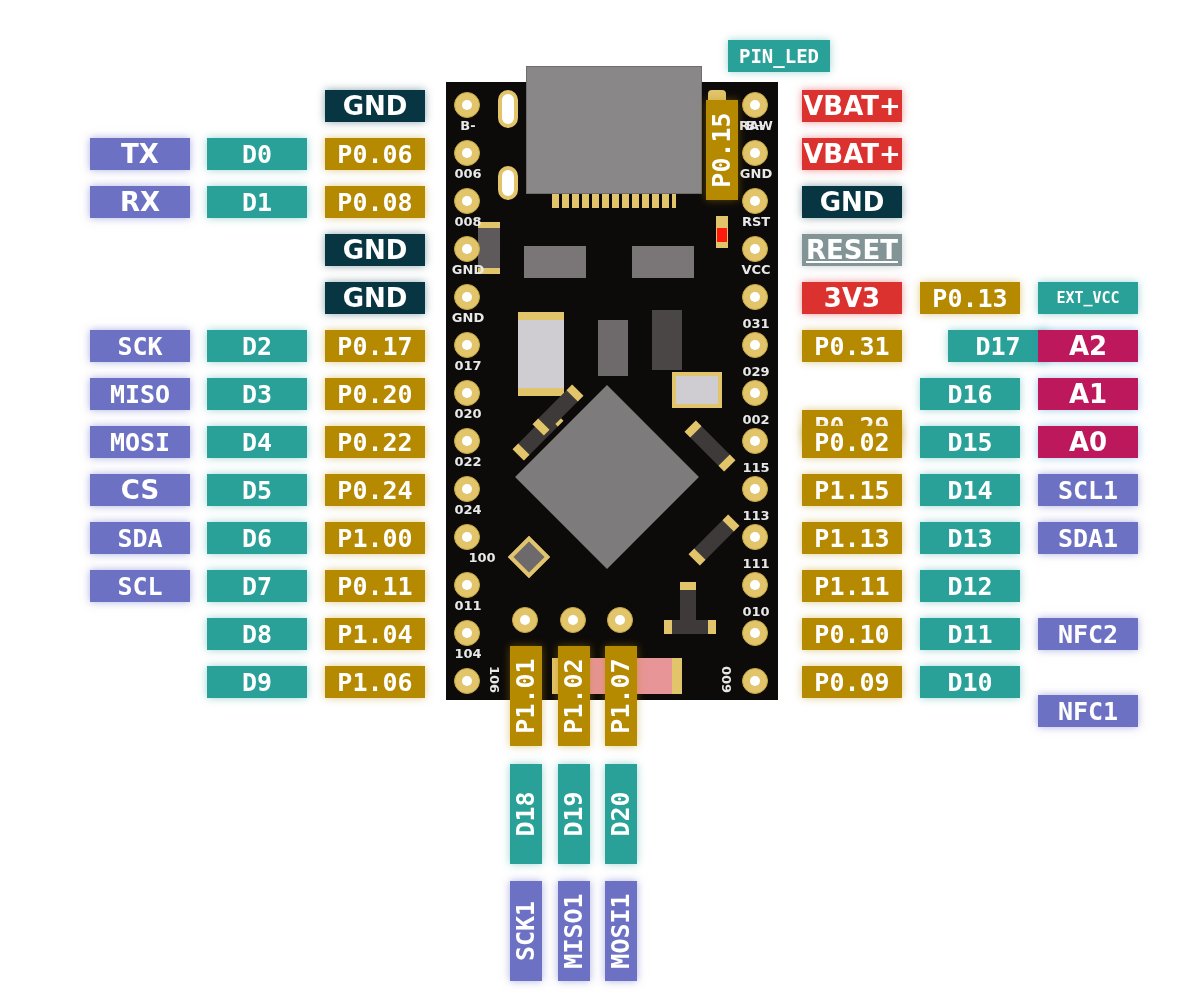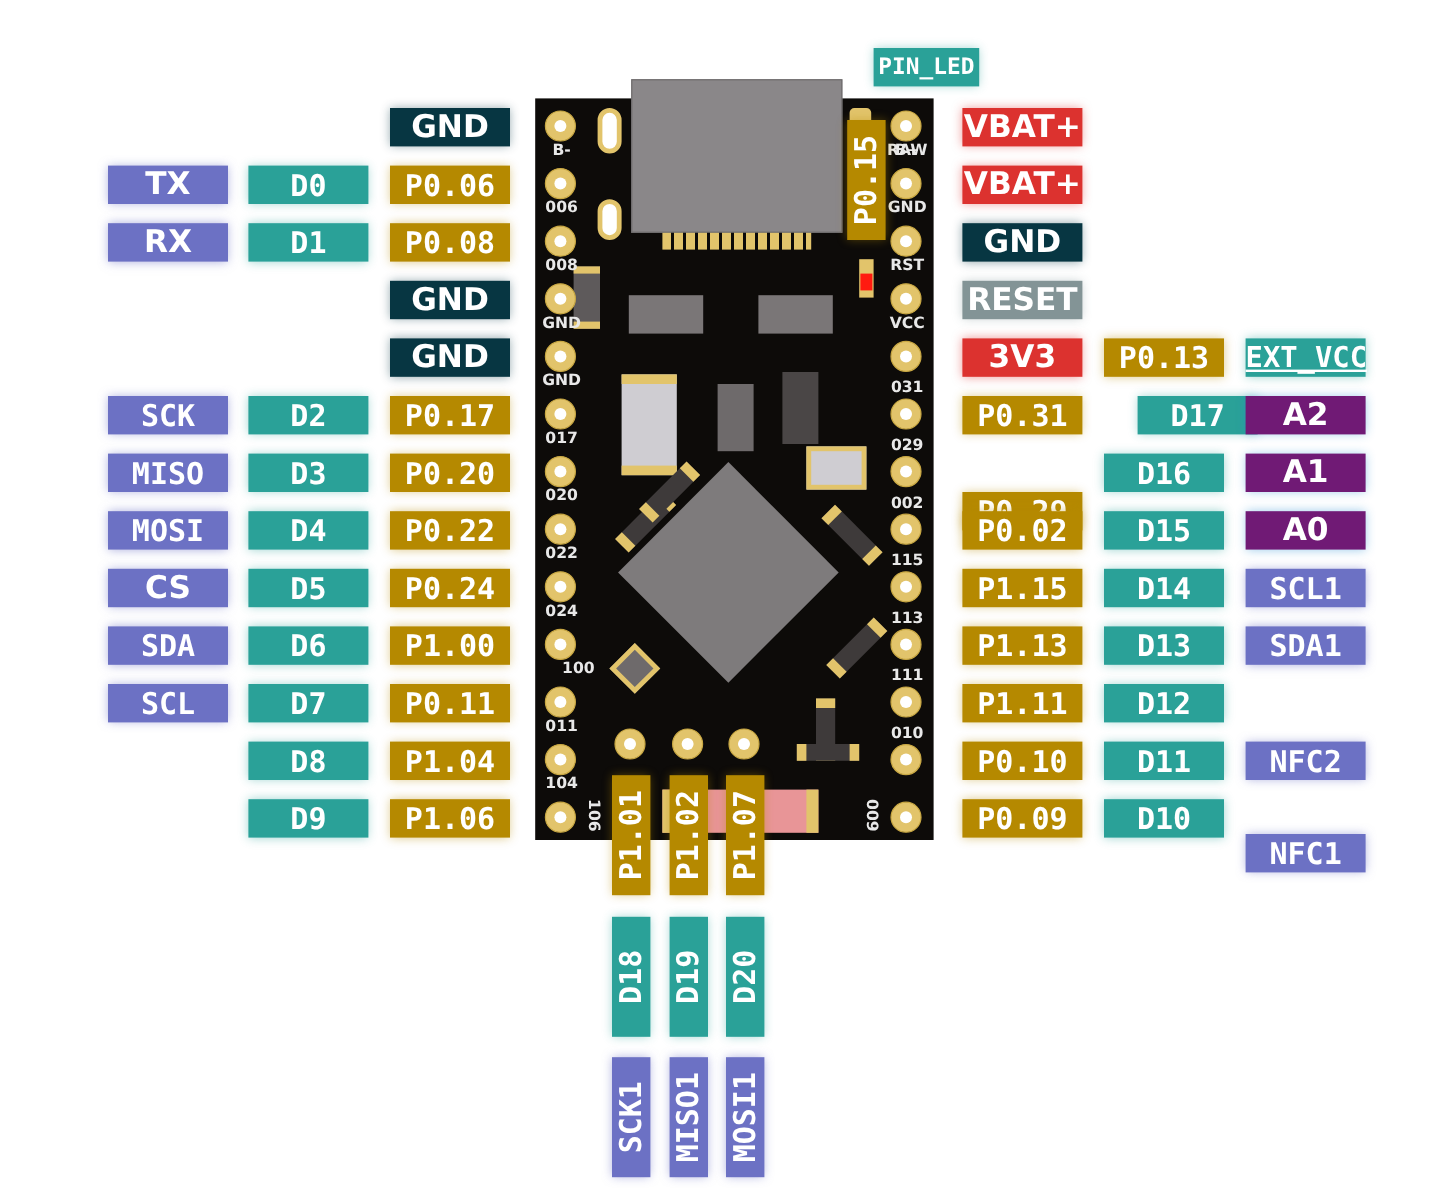--- a/index.html
+++ b/index.html
@@ -7,28 +7,28 @@
   .lbl{position:absolute;width:100px;height:32px;line-height:33px;text-align:center;color:#fff;font-weight:bold;font-size:25px;box-sizing:border-box;white-space:nowrap;}
   .lbl.sans{font-family:"DejaVu Sans","Liberation Sans",sans-serif;font-size:26px;}
   .vlbl{position:absolute;width:32px;height:100px;color:#fff;font-weight:bold;font-size:25px;}
   .vlbl span{position:absolute;left:50%;top:50%;transform:translate(-50%,-50%) rotate(-90deg);white-space:nowrap;line-height:32px;}
   .c-purple{background:#6c71c4;box-shadow:0 0 8px rgba(108,113,196,.55);}
   .c-teal{background:#2aa198;box-shadow:0 0 8px rgba(42,161,152,.45);}
   .c-gold{background:#b58900;box-shadow:0 0 8px rgba(181,137,0,.45);}
   .c-dark{background:#073642;box-shadow:0 0 8px rgba(7,54,66,.45);}
   .c-red{background:#dc322f;box-shadow:0 0 8px rgba(220,50,47,.5);}
   .c-gray{background:#839496;box-shadow:0 0 8px rgba(131,148,150,.45);}
-  .c-blue{background:#701a75;box-shadow:0 0 8px rgba(38,139,210,.45);}
+  .c-blue{background:#be185d;box-shadow:0 0 8px rgba(38,139,210,.45);}
   #board{position:absolute;left:446px;top:82px;width:332px;height:618px;background:#0d0b09;}
   .pad{position:absolute;width:26px;height:26px;border-radius:50%;background:#e2c46b;border:1px solid #c9a843;box-sizing:border-box;}
   .pad::after{content:"";position:absolute;left:7px;top:7px;width:10px;height:10px;border-radius:50%;background:#fff;}
   .silk{position:absolute;color:#e8e8e8;font-family:"DejaVu Sans","Liberation Sans",sans-serif;font-weight:bold;font-size:13px;width:44px;text-align:center;}
   .comp{position:absolute;}
-  #pin-led{position:absolute;left:728px;top:40px;width:88px;height:32px;line-height:33px;font-size:19px;}
-  #ext-vcc{font-size:24px;text-decoration:underline;}
+  #pin-led{position:absolute;left:728px;top:40px;width:102px;height:32px;line-height:33px;font-size:19px;}
+  #ext-vcc{font-size:15px;}
 </style>
 </head>
 <body>
 
 <div id="board">
 
   <div class="comp" style="left:80px;top:-16px;width:174px;height:126px;background:#8a8789;border:1px solid #6e6c6d;"></div>
 
   <div class="comp" style="left:106px;top:112px;width:124px;height:14px;background:repeating-linear-gradient(90deg,#e2c46b 0 7px,#0d0b09 7px 10px);"></div>
   <div class="comp" style="left:52px;top:8px;width:20px;height:38px;border-radius:10px;background:#fff;border:4px solid #e2c46b;box-sizing:border-box;"></div>
@@ -152,21 +152,21 @@
     <div class="lbl c-purple" style="left: 90px; top: 570px;">SCL</div>
     <div class="lbl c-gold" style="left: 325px; top: 618px;">P1.04</div>
     <div class="lbl c-teal" style="left: 207px; top: 618px;">D8</div>
     <div class="lbl c-gold" style="left: 325px; top: 666px;">P1.06</div>
     <div class="lbl c-teal" style="left: 207px; top: 666px;">D9</div>
   </div>
 <div id="right-labels">
     <div class="lbl c-red sans" style="left: 802px; top: 90px;">VBAT+</div>
     <div class="lbl c-red sans" style="left: 802px; top: 138px;">VBAT+</div>
     <div class="lbl c-dark sans" style="left: 802px; top: 186px;">GND</div>
-    <div class="lbl c-gray sans" style="left: 802px; top: 234px;">RESET</div>
+    <div class="lbl c-gray sans" style="left: 802px; top: 234px; text-decoration: underline;">RESET</div>
     <div class="lbl c-red sans" style="left: 802px; top: 282px;">3V3</div>
     <div class="lbl c-gold" style="left: 920px; top: 282px;">P0.13</div>
     <div class="lbl c-teal" id="ext-vcc" style="left: 1038px; top: 282px;">EXT_VCC</div>
     <div class="lbl c-gold" style="left: 802px; top: 330px;">P0.31</div>
     <div class="lbl c-teal" style="left: 920px; top: 330px; margin-left: 28px;">D17</div>
     <div class="lbl c-blue sans" style="left: 1038px; top: 330px;">A2</div>
     <div class="lbl c-gold" style="left: 802px; top: 378px; margin-top: 32px;">P0.29</div>
     <div class="lbl c-teal" style="left: 920px; top: 378px;">D16</div>
     <div class="lbl c-blue sans" style="left: 1038px; top: 378px;">A1</div>
     <div class="lbl c-gold" style="left: 802px; top: 426px;">P0.02</div>

